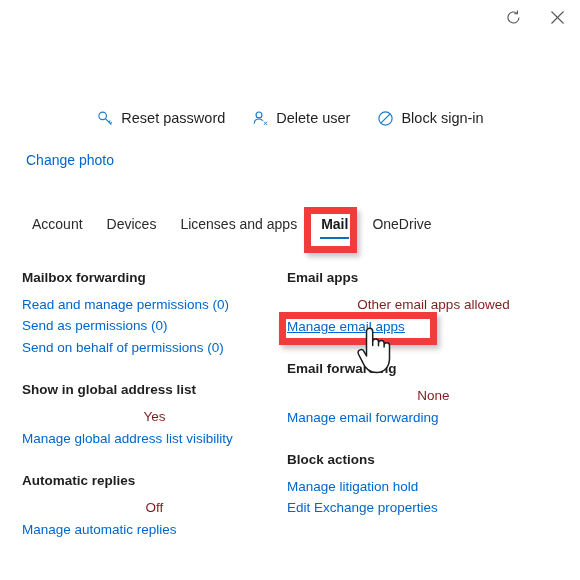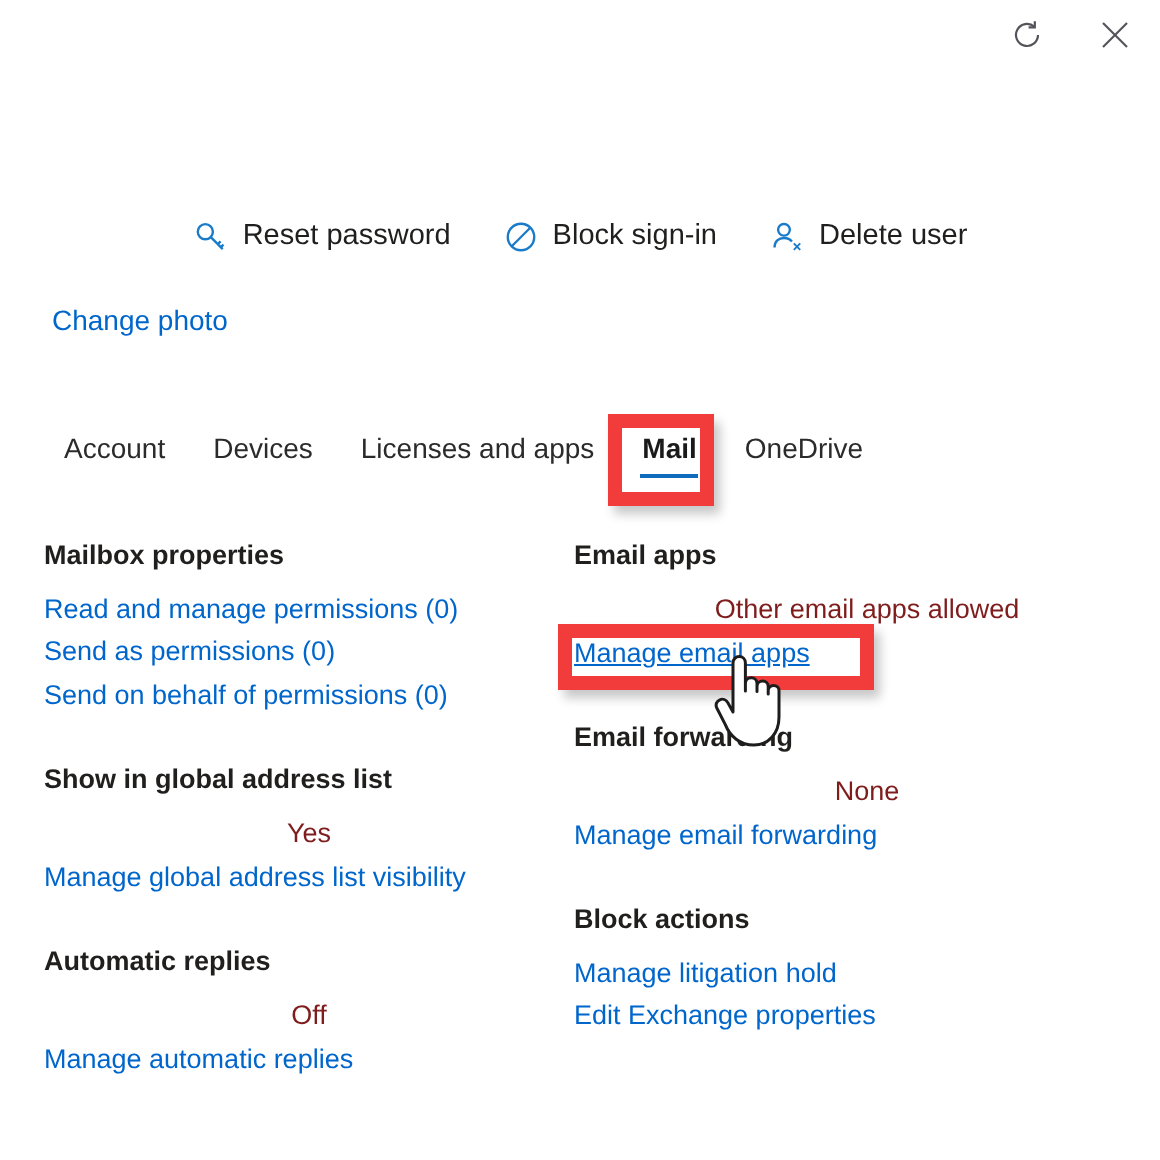--- a/index.html
+++ b/index.html
@@ -209,57 +209,57 @@
         <path d="M12.6 12.8 L14.1 11.3"></path>
         <path d="M14.2 14.4 L15.6 13"></path>
       </svg>
     </span>
     <span class="cmd-label">Reset password</span>
   </div>
 
   <div class="cmd-item">
     <span class="cmd-icon">
       <svg width="17" height="17" viewBox="0 0 18 18" fill="none" stroke="#1a7bc9" stroke-width="1.25">
-        <circle cx="9" cy="9" r="7"></circle>
-        <line x1="4.1" y1="13.9" x2="13.9" y2="4.1"></line>
-      </svg>
-    </span>
-    <span class="cmd-label">Block sign-in</span>
-  </div>
-
-  <div class="cmd-item">
-    <span class="cmd-icon">
-      <svg width="17" height="17" viewBox="0 0 18 18" fill="none" stroke="#1a7bc9" stroke-width="1.25">
         <circle cx="7.4" cy="5.2" r="3.1"></circle>
         <path d="M2.4 14.6 C2.4 11.3 4.6 9.5 7.4 9.5 C9.2 9.5 10.7 10.2 11.6 11.4"></path>
         <line x1="12.6" y1="12.4" x2="16" y2="15.8" stroke-width="1"></line>
         <line x1="16" y1="12.4" x2="12.6" y2="15.8" stroke-width="1"></line>
       </svg>
     </span>
     <span class="cmd-label">Delete user</span>
   </div>
 
+  <div class="cmd-item">
+    <span class="cmd-icon">
+      <svg width="17" height="17" viewBox="0 0 18 18" fill="none" stroke="#1a7bc9" stroke-width="1.25">
+        <circle cx="9" cy="9" r="7"></circle>
+        <line x1="4.1" y1="13.9" x2="13.9" y2="4.1"></line>
+      </svg>
+    </span>
+    <span class="cmd-label">Block sign-in</span>
+  </div>
+
 </div>
 
 <div class="change-photo">Change photo</div>
 
 <div class="tabs">
   <div class="tab">Account</div>
   <div class="tab">Devices</div>
   <div class="tab">Licenses and apps</div>
   <div class="tab selected">Mail</div>
   <div class="tab">OneDrive</div>
 </div>
 
 <div class="content">
 
   <div class="col">
 
     <div class="group">
-      <div class="group-title">Mailbox properties</div>
+      <div class="group-title">Mailbox forwarding</div>
       <div class="group-link">Read and manage permissions (0)</div>
       <div class="group-link">Send as permissions (0)</div>
       <div class="group-link">Send on behalf of permissions (0)</div>
     </div>
 
     <div class="group">
       <div class="group-title">Show in global address list</div>
       <div class="group-value">Yes</div>
       <div class="group-link">Manage global address list visibility</div>
     </div>

